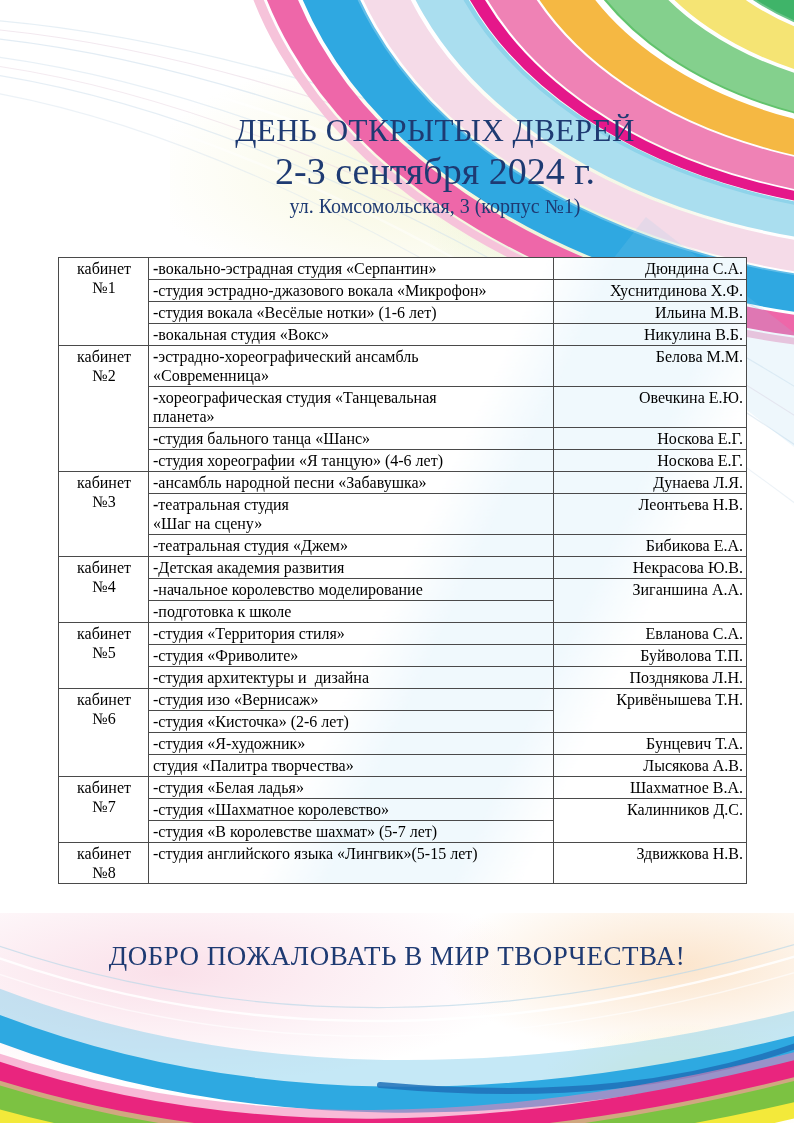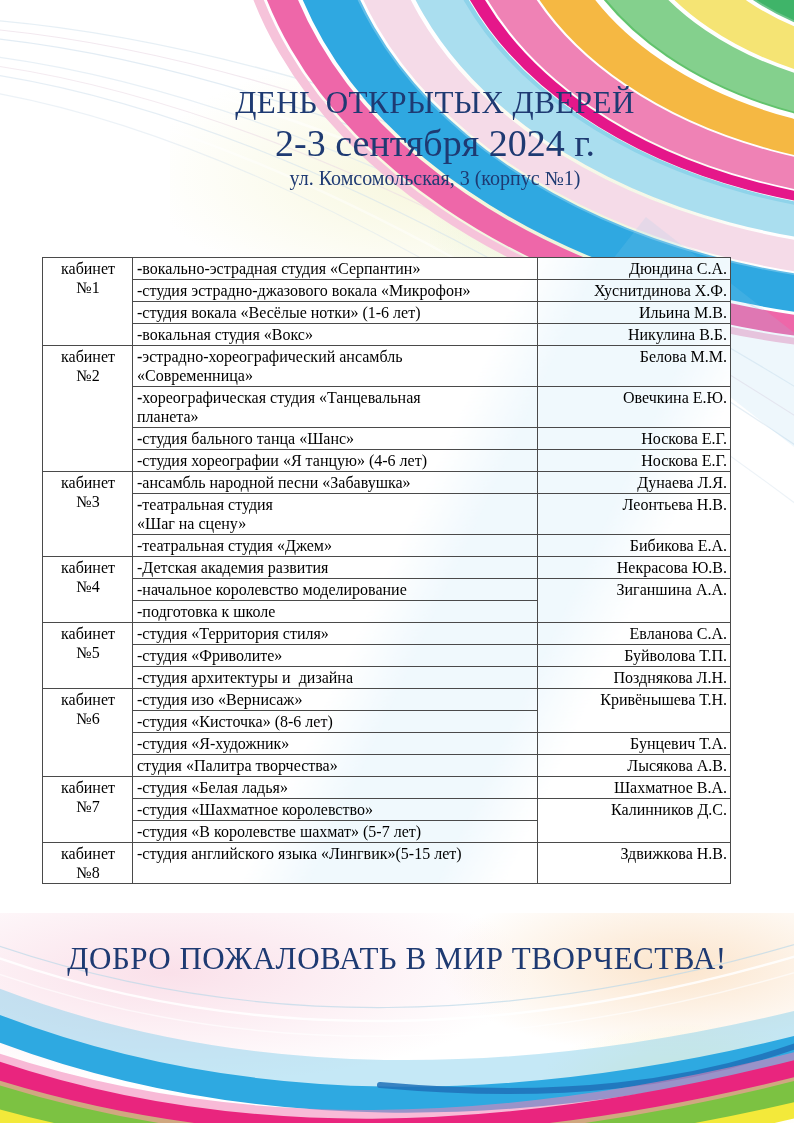--- a/index.html
+++ b/index.html
@@ -10,44 +10,44 @@
   }
   svg.deco{position:absolute;pointer-events:none;}
   #topDeco{top:0;left:0;}
   #bottomDeco{bottom:0;left:0;}
 
   .title-block{
     position:absolute;top:82px;left:76px;right:0;
     text-align:center;color:#1e3a72;z-index:5;
   }
   .t-line1{font-size:30px;line-height:40px;letter-spacing:.5px;}
-  .t-line2{font-size:31px;line-height:41px;letter-spacing:.5px;}
+  .t-line2{font-size:31px;line-height:41px;letter-spacing:.5px;margin-top:28px;}
   .t-line3{font-size:38px;line-height:40px;}
   .t-addr{font-size:20px;line-height:30px;font-weight:normal;}
 
   table.program{
-    position:absolute;left:42px;top:257px;width:688px;z-index:4;
+    position:absolute;left:58px;top:257px;width:688px;z-index:4;
     border-collapse:collapse;table-layout:fixed;
     background-color:#fff;
     background-image:linear-gradient(115deg,rgba(0,0,0,0) 50%,rgba(140,205,240,0.13) 57%,rgba(140,205,240,0.13) 70%,rgba(0,0,0,0) 77%);
   }
   table.program td{
     border:1px solid #4a4a4a;
     font-size:16px;line-height:19px;
     padding:1px 3px 1px 4px;
     vertical-align:top;color:#000;
   }
   table.program tr{height:22px;}
   td.cab{text-align:center;vertical-align:middle;white-space:pre-line;}
   td.studio{white-space:pre-wrap;}
   td.teacher{padding-left:5px;text-align:right;}
 
   .welcome{
     position:absolute;top:941px;left:0;right:0;z-index:5;
-    text-align:center;font-size:31px;color:#1e3a72;letter-spacing:.5px;
+    text-align:center;font-size:27px;color:#1e3a72;letter-spacing:.5px;
   }
 </style>
 </head>
 <body>
 
 <svg id="topDeco" class="deco" width="794" height="560" viewBox="0 0 794 560">
   <defs>
     <radialGradient id="tintY" cx="50%" cy="50%" r="55%">
       <stop offset="0%" stop-color="rgba(241,240,193,0.6)"></stop>
       <stop offset="100%" stop-color="rgba(241,240,193,0)"></stop>
@@ -187,21 +187,21 @@
         <td class="studio">-студия архитектуры и  дизайна</td>
         <td class="teacher" rowspan="1">Позднякова Л.Н.</td>
       </tr>
       <tr>
         <td class="cab" rowspan="4">кабинет
 №6</td>
         <td class="studio">-студия изо «Вернисаж»</td>
         <td class="teacher" rowspan="2">Кривёнышева Т.Н.</td>
       </tr>
       <tr>
-        <td class="studio">-студия «Кисточка» (8-6 лет)</td>
+        <td class="studio">-студия «Кисточка» (2-6 лет)</td>
       </tr>
       <tr>
         <td class="studio">-студия «Я-художник»</td>
         <td class="teacher" rowspan="1">Бунцевич Т.А.</td>
       </tr>
       <tr>
         <td class="studio">студия «Палитра творчества»</td>
         <td class="teacher" rowspan="1">Лысякова А.В.</td>
       </tr>
       <tr>

